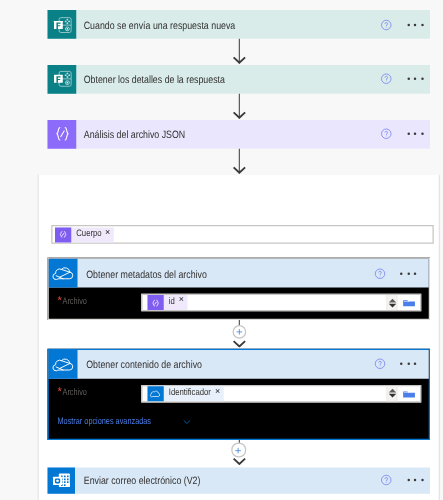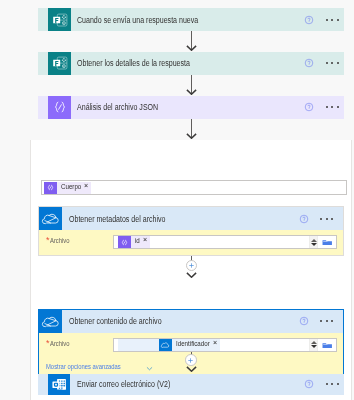--- a/index.html
+++ b/index.html
@@ -3,21 +3,21 @@
 <meta charset="utf-8">
 <style>
   html,body{margin:0;padding:0;}
   body{width:354px;height:400px;background:#f8f8f8;
        font-family:"Liberation Sans",sans-serif;overflow:hidden;position:relative;
        -webkit-font-smoothing:antialiased;}
   .canvas{position:absolute;left:0;top:0;width:354px;height:400px;background:#f8f8f8;}
 
   
   .card{position:absolute;display:flex;align-items:stretch;box-sizing:border-box;}
-  .card .hdr{display:flex;align-items:center;width:100%;height:100%;padding-left:10px;}
+  .card .hdr{display:flex;align-items:center;width:100%;height:100%;}
   .icon-box{flex:0 0 auto;display:flex;align-items:center;justify-content:center;}
   .card-title{font-size:8.5px;color:#323130;white-space:nowrap;
               transform:scaleX(0.83);transform-origin:0 50%;}
   .card-right{margin-left:auto;display:flex;align-items:center;}
 
   
   .ell{display:flex;align-items:center;gap:3.5px;}
   .ell i{display:block;width:2px;height:2px;border-radius:50%;background:#3b3a39;}
   .hlp{display:flex;align-items:center;}
 
@@ -43,21 +43,21 @@
   .token .tlbl{font-size:7.5px;color:#323130;margin:0 0 0 4px;white-space:nowrap;
                display:inline-block;transform:scaleX(0.825);transform-origin:0 50%;}
   .token .tx{font-size:7.5px;color:#201f1e;line-height:1;width:5px;text-align:center;
              display:inline-block;padding:0 2.6px 0 2.6px;
              transform:scale(0.95);transform-origin:50% 50%;}
   .tw-cuerpo .tlbl{margin-right:-4.3px;}
   .tw-id .tlbl{margin-right:-1.0px;}
   .tw-ident .tlbl{margin-right:-7.2px;}
   .token.tk-json{background:#efe9fb;}
   .token.tk-json .tico{background:#7f5df0;}
-  .token.tk-od{background:#e8f1fb;padding-left:41px;}
+  .token.tk-od{background:#e8f1fb;}
   .token.tk-od .tico{background:#0277d4;}
   .link{font-size:7.5px;color:#4a7ee8;white-space:nowrap;display:inline-block;
         transform:scaleX(0.78);transform-origin:0 50%;}
   .spin{display:flex;flex-direction:column;align-items:center;justify-content:center;gap:1px;}
   .spin i{display:block;width:0;height:0;border-left:3px solid transparent;border-right:3px solid transparent;}
   .spin .up{border-bottom:3.2px solid #605e5c;}
   .spin .dn{border-top:3.2px solid #323130;}
 
   
   .node{left:38px;width:306px;height:23px;}
@@ -86,31 +86,31 @@
   .scope-hdr{position:absolute;left:0.5px;top:0;width:321px;height:23px;background:#e2e6ee;
              display:flex;align-items:center;}
   .scope-hdr .icon-box{width:23px;height:23px;background:#486a94;}
   .scope-hdr .card-title{margin-left:7px;}
   .scope-hdr .card-right{padding-right:10px;}
   .scope-body{position:absolute;left:0;top:23px;width:100%;height:237px;}
   .sc-lbl{position:absolute;left:8px;top:8.5px;z-index:2;}
   .sc-input{left:10px;top:17px;width:306px;height:15px;}
   .sc-input .token{margin-left:2.5px;}
 
-  .inner{flex-direction:column;left:7.5px;width:306px;background:#fef9c3;
+  .inner{flex-direction:column;left:7.5px;width:306px;background:#000000;
          border:1px solid #dedcda;}
   .inner-hdr{display:flex;align-items:center;height:23px;}
   .inner-hdr .icon-box{width:23px;height:23px;}
   .inner-hdr .card-title{margin-left:7px;}
   .inner-hdr .card-right{padding-right:10px;gap:11px;}
   .inner-body{position:relative;flex:1;}
   .i1{top:43px;height:50px;}
   .i1 .inner-hdr{background:#d9e8f7;}
   .i1 .inner-hdr .icon-box{background:#0277d4;}
-  .i2{top:115.5px;height:73.5px;border:1.5px solid #0277d4;margin-top:30px;}
+  .i2{top:115.5px;height:73.5px;border:1.5px solid #0277d4;}
   .i2 .inner-hdr{background:#d9e8f7;}
   .i2 .inner-hdr .icon-box{background:#0277d4;}
 
   .inner-body .fld-label{position:absolute;left:7px;top:6px;}
   .fl-input{position:absolute;left:73.6px;top:5.2px;width:224px;height:14.2px;}
   .fl-input .token{margin-left:4.5px;}
   .fl-input .spin{margin-left:auto;width:9.2px;height:100%;background:#f4f3f2;
                   border-left:1px solid #ededeb;border-right:1px solid #ededeb;box-sizing:border-box;}
   .picker{display:flex;align-items:center;padding:0 3.5px;}
   .adv{position:absolute;left:7px;top:25px;display:flex;align-items:center;gap:4px;}

